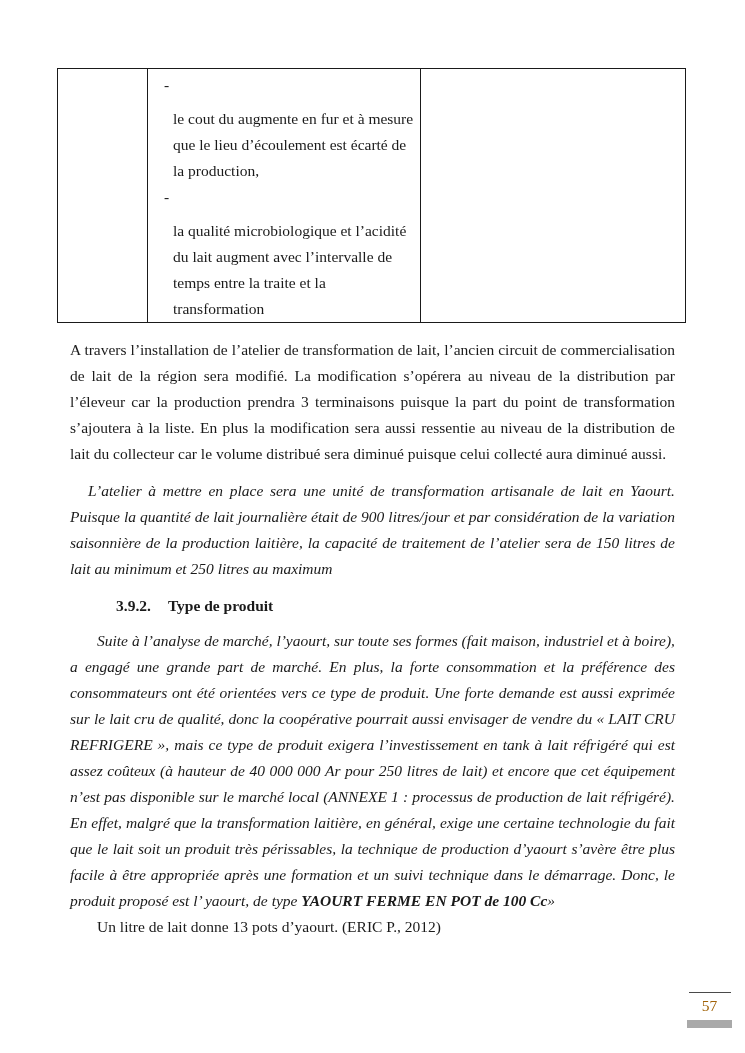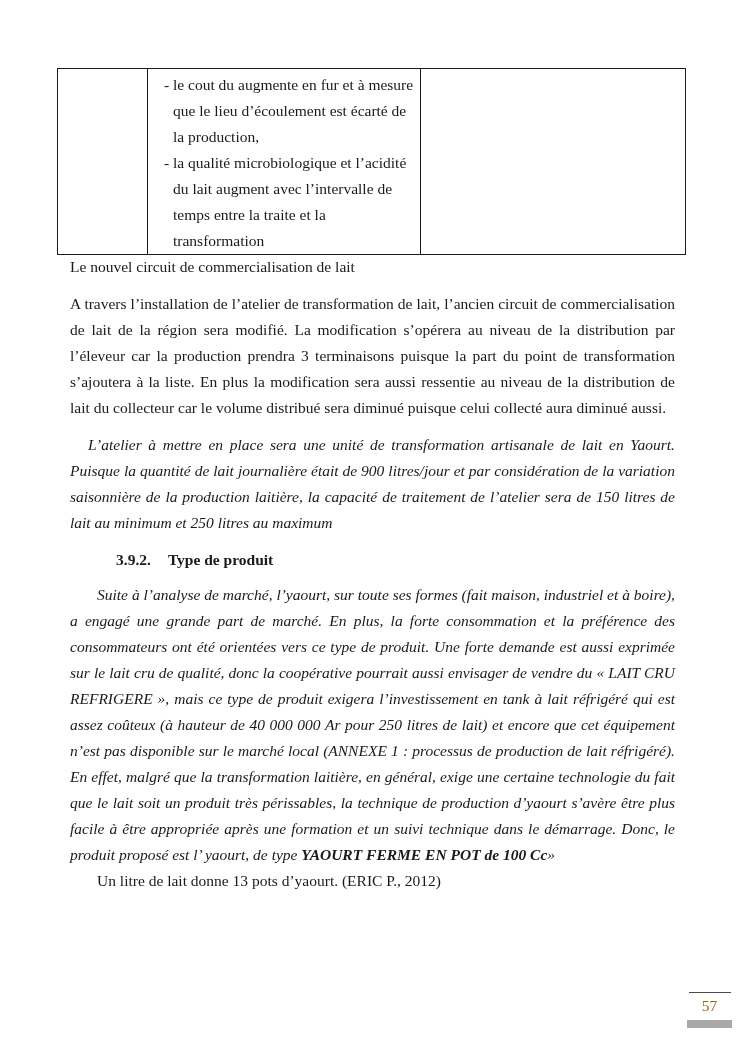--- a/index.html
+++ b/index.html
@@ -25,21 +25,21 @@
     border: 1px solid #1a1a1a;
     vertical-align: top;
     height: 180px;
     box-sizing: border-box;
   }
   td.c1 { width: 90px; }
   td.c2 { width: 273px; padding: 3px 6px 0 16px; }
   td.c3 { width: 265px; }
   .bullet { display: flex; font-size: 15.5px; line-height: 26px; }
   .bullet .marker { flex: none; width: 9px; }
-  .bullet .btext { flex: 1 1 auto; }
+  .bullet .btext { flex: 1 1 auto; margin-top: 34px; }
   
   .caption {
     margin: 2px 0 0 0;
     font-size: 15.5px;
     line-height: 20px;
   }
   p.body {
     margin: 14px 0 0 0;
     font-size: 15.5px;
     line-height: 26px;
@@ -113,21 +113,20 @@
         <div class="bullet">
           <span class="marker">-</span>
           <span class="btext">la qualité microbiologique et l’acidité du lait augment avec l’intervalle de temps entre la traite et la transformation</span>
         </div>
       </td>
       <td class="c3"></td>
     </tr>
   </tbody>
     </table>
 
-  <div class="caption">Le nouvel circuit de commercialisation de lait</div>
 
   <p class="body">A travers l’installation de l’atelier de transformation de lait, l’ancien circuit de commercialisation de lait de la région sera modifié. La modification s’opérera au niveau de la distribution par l’éleveur car la production prendra 3 terminaisons puisque la part du point de transformation s’ajoutera à la liste. En plus la modification sera aussi ressentie au niveau de la distribution de lait du collecteur car le volume distribué sera diminué puisque celui collecté aura diminué aussi.</p>
 
 
 
   <p class="body tight indent18">L’atelier à mettre en place sera une unité de transformation artisanale de lait en Yaourt. Puisque la quantité de lait journalière était de 900 litres/jour et par considération de la variation saisonnière de la production laitière, la capacité de traitement de l’atelier sera de 150 litres de lait au minimum et 250 litres au maximum</p>
 
   <h3 class="hsub hsub2">
     <span class="hnum">3.9.2.</span><span>Type de produit</span>
   </h3>

